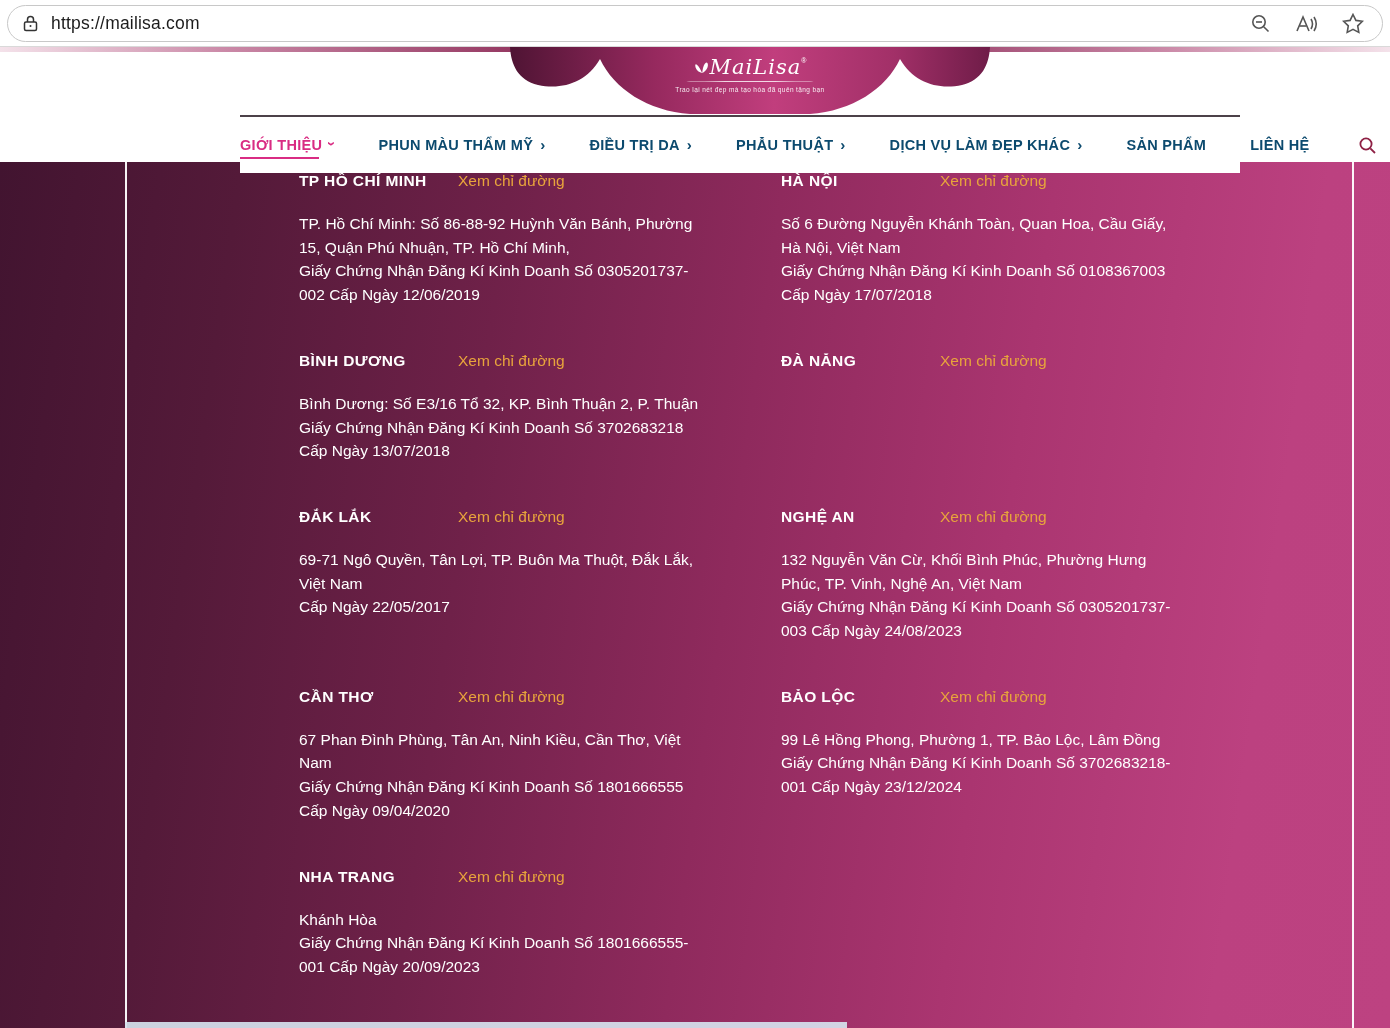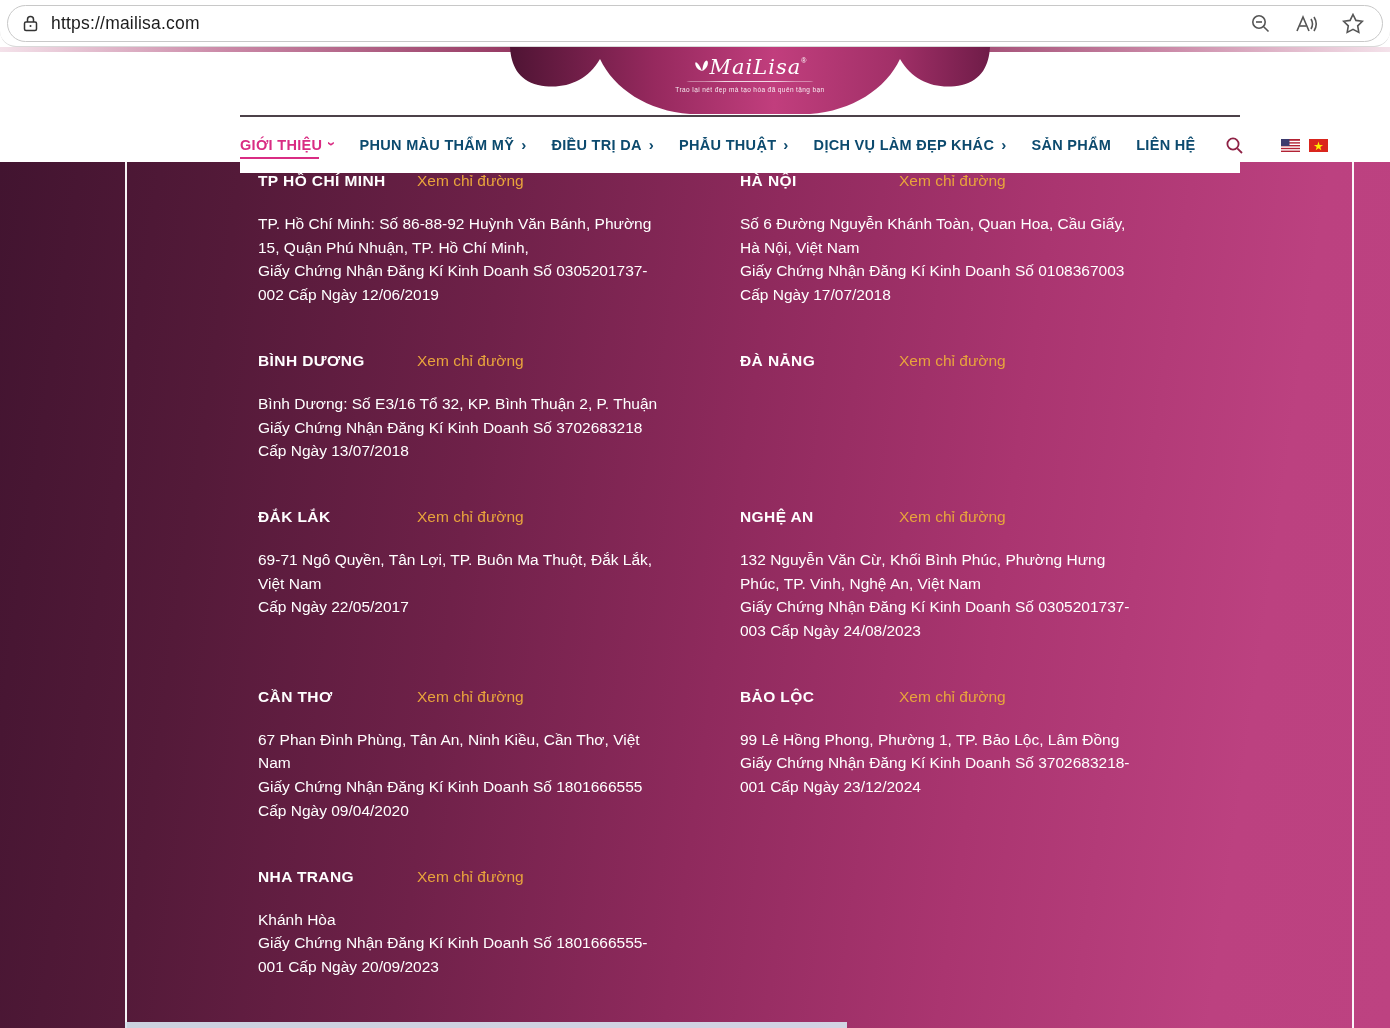--- a/index.html
+++ b/index.html
@@ -1,59 +1,59 @@
 <!DOCTYPE html>
 <html><head>
 <meta charset="utf-8">
 <style>
   * { margin:0; padding:0; box-sizing:border-box; }
   body { font-family:"Liberation Sans","DejaVu Sans",sans-serif; background:#fff; }
   .page { position:relative; width:1390px; height:1028px; overflow:hidden; background:#fff; }
 
   
-  .browser { position:absolute; top:0; left:0; width:100%; height:47px; background:#fff; border-bottom:1px solid #d9d9d9; z-index:30;border-radius:16px; }
+  .browser { position:absolute; top:0; left:0; width:100%; height:47px; background:#fff; border-bottom:1px solid #d9d9d9; z-index:30; }
   .urlbar { position:absolute; left:7px; right:7px; top:5px; height:37px; background:#fff;
             border:1px solid #c8c8c8; border-radius:19px; display:flex; align-items:center; }
   .lock { margin-left:15px; display:flex; }
   .url-text { margin-left:13px; font-size:17.5px; color:#1c1c1c; letter-spacing:.2px; }
   .chrome-icons { margin-left:auto; display:flex; align-items:center; gap:24px; margin-right:18px; }
   .chrome-icons svg { display:block; }
 
   
   .strip { position:absolute; top:47px; left:0; width:100%; height:5px; z-index:5;
            background:linear-gradient(90deg,#f4e2ea 0%,#cb8aa8 16%,#93355f 38%,#8c2c58 62%,#cb8aa8 84%,#f4e2ea 100%); }
   .ribbon { position:absolute; left:510px; top:47px; z-index:6; }
   .logo-area { position:absolute; left:510px; top:55px; width:480px; z-index:7; text-align:center; color:#fff; }
-  .logo-row { display:flex; align-items:center; justify-content:center; }
+  .logo-row { display:flex; align-items:flex-end; justify-content:center; }
   .logo-name { font-family:"DejaVu Serif","Liberation Serif",serif; font-style:italic; font-size:21px; letter-spacing:1px; }
   .logo-tm { font-size:7px; align-self:flex-start; margin-top:2px; }
   .logo-underline { width:128px; height:1px; background:rgba(255,255,255,.8); margin:2px auto 4px; border-radius:50%; }
   .logo-tagline { font-size:6.5px; letter-spacing:.4px; color:rgba(255,255,255,.9); }
 
   
   .nav { position:absolute; left:240px; top:115px; width:1000px; height:58px; background:#fff;
-         border-top:2px solid #4c4149; display:flex; align-items:center; gap:25px; z-index:10; }
+         border-top:2px solid #4c4149; display:flex; align-items:center; gap:44px; z-index:10; }
   .nav-item { position:relative; display:flex; align-items:center; gap:7px; font-weight:bold;
               font-size:14.5px; color:#0c4a6e; letter-spacing:.3px; cursor:pointer; padding:5px 0; white-space:nowrap; }
   .nav-item.active { color:#d92c83; }
   .nav-item.active::after { content:""; position:absolute; left:0; right:16px; bottom:-1px; height:2px; background:#d92c83; }
   .nav-arrow { font-size:15px; font-weight:bold; line-height:10px; display:inline-block; }
   .nav-arrow.down { transform:rotate(90deg); margin-top:-2px; }
   .nav-search { margin-left:4px; display:flex; cursor:pointer; }
   .nav-flags { display:flex; gap:9px; margin-left:12px; }
   .nav-flags svg { display:block; cursor:pointer; }
 
   
   .content { position:absolute; top:162px; left:0; width:1390px; height:866px;
              background:linear-gradient(98deg,#421430 0%,#541a39 16%,#6f2149 34%,#8f2a5d 52%,#aa3570 70%,#bc4180 88%,#bd4281 100%); }
   .vline { position:absolute; top:0; bottom:0; width:2px; background:rgba(255,255,255,.95); }
   .vline.left { left:125px; }
   .vline.right { left:1352px; }
   .grid { position:absolute; left:258px; top:10px; display:grid; grid-template-columns:482px 430px; row-gap:45px; }
-  .loc-block { color:#fff; }
+  .loc-block { color:#fff;margin-left:41px; }
   .loc-head { display:flex; align-items:baseline; height:19px; }
   .loc-name { width:159px; font-weight:bold; font-size:15.5px; letter-spacing:.4px; white-space:nowrap; }
   .loc-link { font-size:15.5px; color:#e8a43c; text-decoration:none; cursor:pointer; white-space:nowrap; }
   .loc-lines { margin-top:21px; font-size:15.5px; line-height:23.7px; }
   .loc-lines div { white-space:nowrap; }
   .bottomstrip { position:absolute; left:125px; bottom:0; width:722px; height:6px; background:#d6e2ee; opacity:.92; z-index:9; }
 </style>
 </head>
 <body>
 

